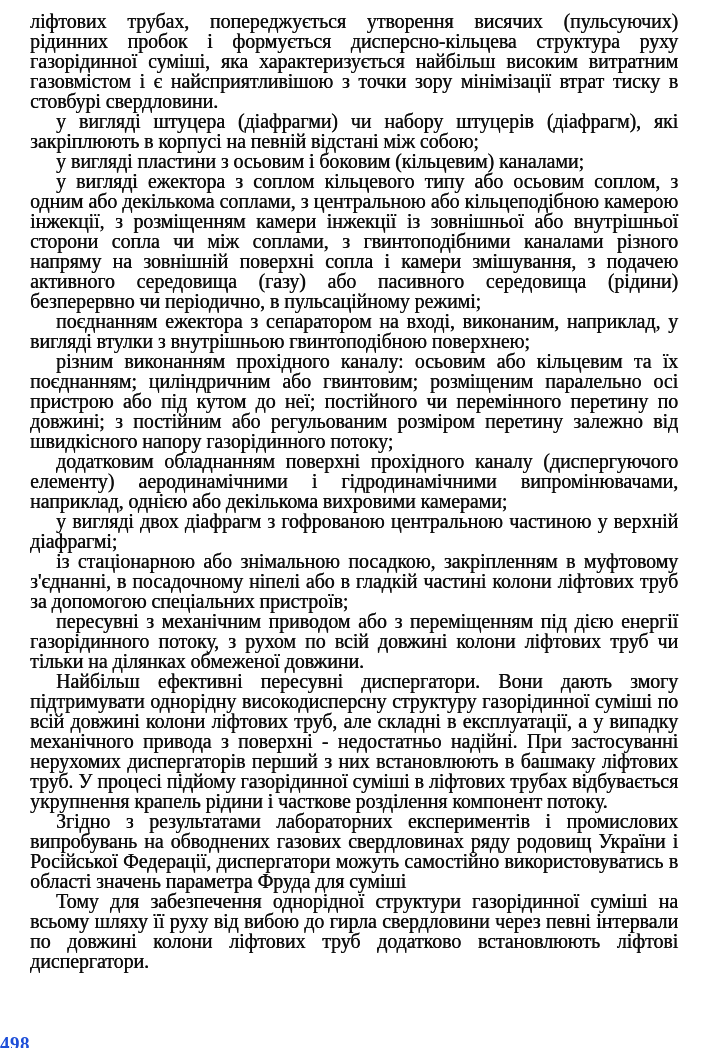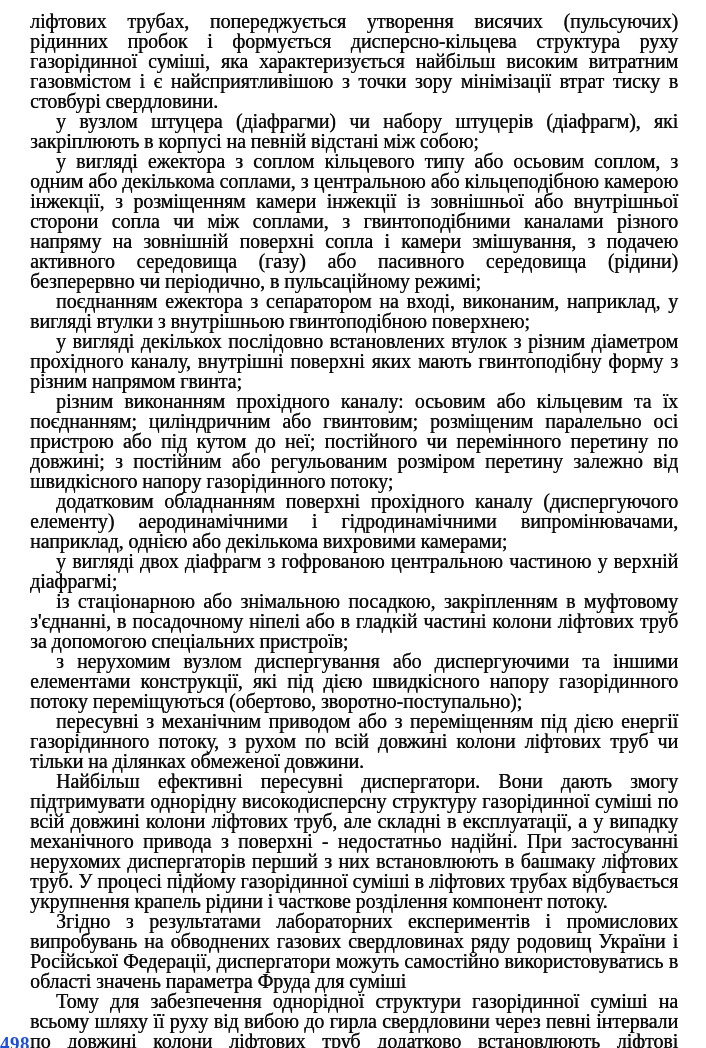--- a/index.html
+++ b/index.html
@@ -46,28 +46,27 @@
     color: #1d4ed8;
     margin-top: 32px;
   }
 </style>
 </head>
 <body>
 
 <div class="page">
   <div class="text-block">
     <p class="para no-indent">ліфтових трубах, попереджується утворення висячих (пульсуючих) рідинних пробок і формується дисперсно-кільцева структура руху газорідинної суміші, яка характеризується найбільш високим витратним газовмістом і є найсприятливішою з точки зору мінімізації втрат тиску в стовбурі свердловини.</p>
-    <p class="para">у вузлом штуцера (діафрагми) чи набору штуцерів (діафрагм), які закріплюють в корпусі на певній відстані між собою;</p>
+    <p class="para">у вигляді штуцера (діафрагми) чи набору штуцерів (діафрагм), які закріплюють в корпусі на певній відстані між собою;</p>
+    <p class="para">у вигляді пластини з осьовим і боковим (кільцевим) каналами;</p>
     <p class="para">у вигляді ежектора з соплом кільцевого типу або осьовим соплом, з одним або декількома соплами, з центральною або кільцеподібною камерою інжекції, з розміщенням камери інжекції із зовнішньої або внутрішньої сторони сопла чи між соплами, з гвинтоподібними каналами різного напряму на зовнішній поверхні сопла і камери змішування, з подачею активного середовища (газу) або пасивного середовища (рідини) безперервно чи періодично, в пульсаційному режимі;</p>
     <p class="para">поєднанням ежектора з сепаратором на вході, виконаним, наприклад, у вигляді втулки з внутрішньою гвинтоподібною поверхнею;</p>
-    <p class="para">у вигляді декількох послідовно встановлених втулок з різним діаметром прохідного каналу, внутрішні поверхні яких мають гвинтоподібну форму з різним напрямом гвинта;</p>
     <p class="para">різним виконанням прохідного каналу: осьовим або кільцевим та їх поєднанням; циліндричним або гвинтовим; розміщеним паралельно осі пристрою або під кутом до неї; постійного чи перемінного перетину по довжині; з постійним або регульованим розміром перетину залежно від швидкісного напору газорідинного потоку;</p>
     <p class="para">додатковим обладнанням поверхні прохідного каналу (диспергуючого елементу) аеродинамічними і гідродинамічними випромінювачами, наприклад, однією або декількома вихровими камерами;</p>
     <p class="para">у вигляді двох діафрагм з гофрованою центральною частиною у верхній діафрагмі;</p>
     <p class="para">із стаціонарною або знімальною посадкою, закріпленням в муфтовому з'єднанні, в посадочному ніпелі або в гладкій частині колони ліфтових труб за допомогою спеціальних пристроїв;</p>
-    <p class="para">з нерухомим вузлом диспергування або диспергуючими та іншими елементами конструкції, які під дією швидкісного напору газорідинного потоку переміщуються (обертово, зворотно-поступально);</p>
     <p class="para">пересувні з механічним приводом або з переміщенням під дією енергії газорідинного потоку, з рухом по всій довжині колони ліфтових труб чи тільки на ділянках обмеженої довжини.</p>
     <p class="para">Найбільш ефективні пересувні диспергатори. Вони дають змогу підтримувати однорідну високодисперсну структуру газорідинної суміші по всій довжині колони ліфтових труб, але складні в експлуатації, а у випадку механічного привода з поверхні - недостатньо надійні. При застосуванні нерухомих диспергаторів перший з них встановлюють в башмаку ліфтових труб. У процесі підйому газорідинної суміші в ліфтових трубах відбувається укрупнення крапель рідини і часткове розділення компонент потоку.</p>
     <p class="para">Згідно з результатами лабораторних експериментів і промислових випробувань на обводнених газових свердловинах ряду родовищ України і Російської Федерації, диспергатори можуть самостійно використовуватись в області значень параметра Фруда для суміші</p>
     <p class="para">Тому для забезпечення однорідної структури газорідинної суміші на всьому шляху її руху від вибою до гирла свердловини через певні інтервали по довжині колони ліфтових труб додатково встановлюють ліфтові диспергатори.</p>
   </div>
   <div class="page-number">498</div>
 </div>
 
 </body></html>

